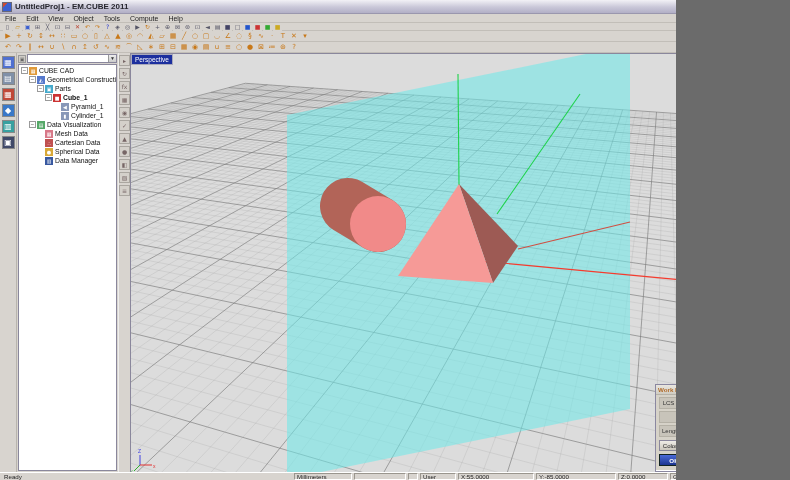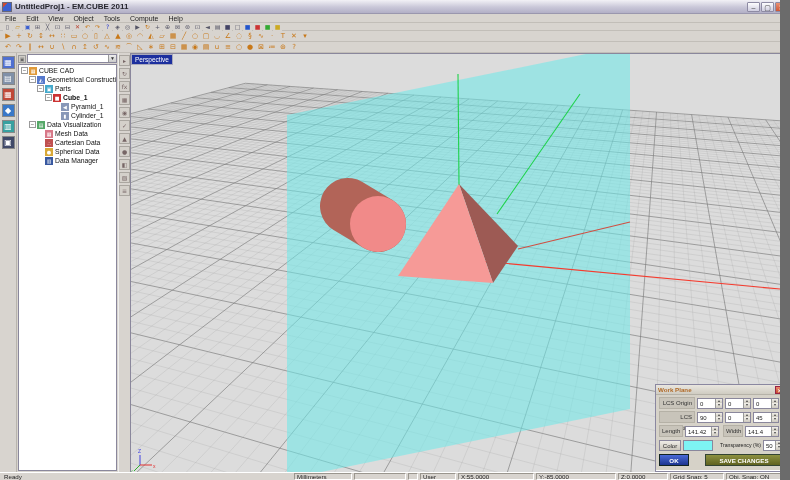--- a/index.html
+++ b/index.html
@@ -1,17 +1,17 @@
 <!DOCTYPE html>
 <html><head>
 <meta charset="utf-8">
 <style>
   html,body{margin:0;padding:0;background:#6b6b6b;}
   *{box-sizing:border-box;}
-  .app{position:relative;width:780px;height:480px;background:#7dd3fc;overflow:hidden;
+  .app{position:relative;width:676px;height:480px;background:#7dd3fc;overflow:hidden;
        font-family:"Liberation Sans","DejaVu Sans",sans-serif;color:#222;}
   
   .titlebar{position:absolute;left:0;top:0;width:790px;height:14px;
     background:linear-gradient(#f2f1f6,#c9c7d8 55%,#b2afc6);
     border-bottom:1px solid #9a97ae;display:flex;align-items:center;padding:0 2px;}
   .appicon{width:10px;height:10px;margin-right:3px;
     background:linear-gradient(135deg,#c94a35 26%,#3a5fd0 26%);border:1px solid #667;}
   .titletext{font-size:8px;font-weight:bold;color:#26262e;flex:1;line-height:10px;}
   .winbtns{display:flex;gap:1px;}
   .winbtn{width:13px;height:10px;font-size:7px;line-height:9px;text-align:center;

